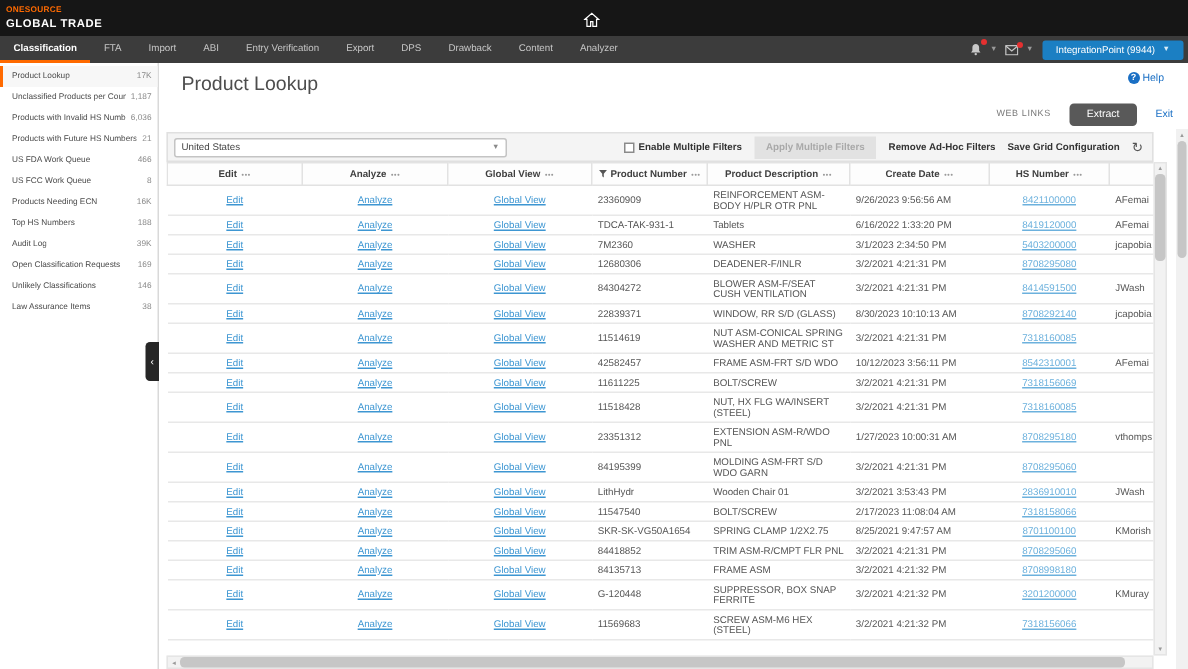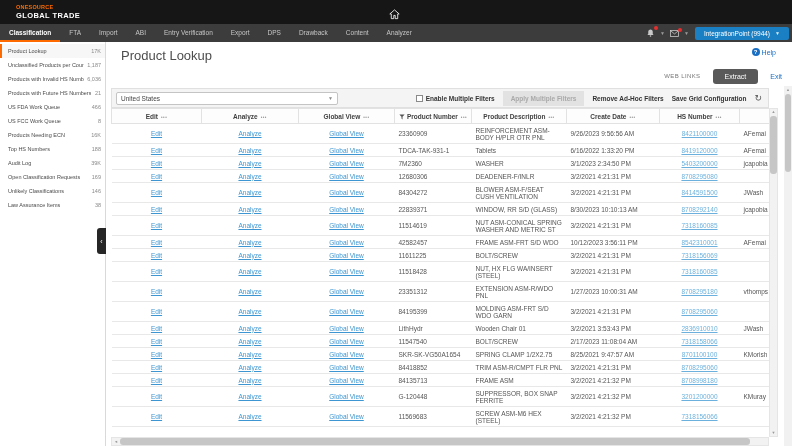--- a/index.html
+++ b/index.html
@@ -1,21 +1,21 @@
 <!DOCTYPE html>
 <html><head>
 <meta charset="utf-8">
 <style>
   * { margin:0; padding:0; box-sizing:border-box; }
   html,body { width:792px; height:446px; overflow:hidden; background:#fff;
               font-family:"Liberation Sans", sans-serif; position:relative; }
 
   
   .topbar { height:24px; background:#161616; display:flex; align-items:center; position:relative; }
-  .brand { padding-left:16px; line-height:1; }
+  .brand { padding-left:4px; line-height:1; }
   .brand-1 { color:#ff6a00; font-size:5.5px; font-weight:bold; letter-spacing:.2px; }
   .brand-2 { color:#ffffff; font-size:7.5px; font-weight:bold; letter-spacing:.4px; margin-top:1.5px; }
   .home-wrap { position:absolute; left:389px; top:6px; }
 
   
   .navbar { height:18px; background:#3c3c3c; display:flex; justify-content:space-between; }
   .nav-tabs { display:flex; }
   .nav-item { color:#c6c6c6; font-size:6.5px; padding:0 9px; display:flex; align-items:center;
               border-bottom:2px solid transparent; cursor:pointer; white-space:nowrap; }
   .nav-item.active { color:#fff; font-weight:bold; border-bottom-color:#ff6a00; }

